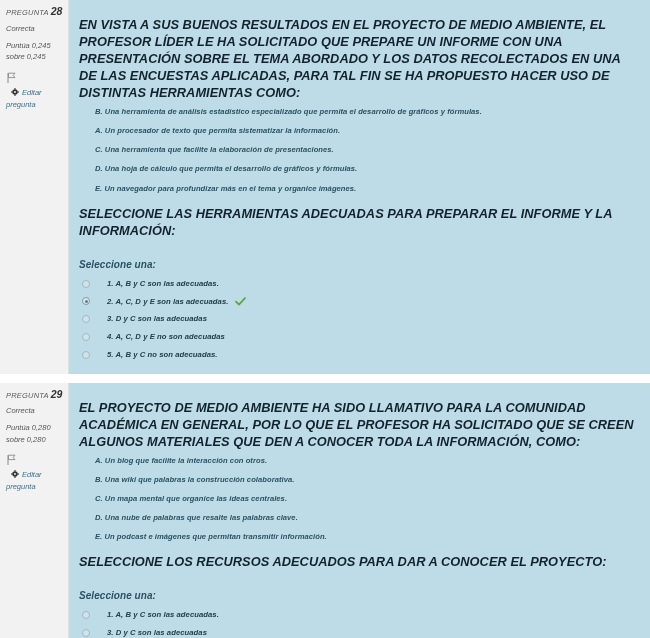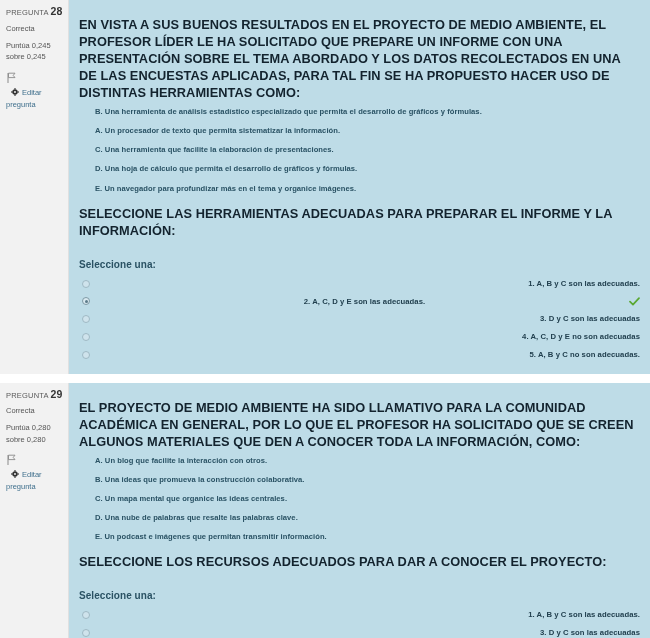--- a/index.html
+++ b/index.html
@@ -17,20 +17,21 @@
     width: 650px;
     position: relative;
   }
 
   
   .question-block {
     display: flex;
     align-items: stretch;
     width: 650px;
     margin-bottom: 9px;
+    font-style: italic;
   }
 
   
   .q-info {
     width: 69px;
     min-width: 69px;
     background: #f2f2f2;
     border-right: 1px solid #e0e0e0;
     padding: 6px 5px 8px 6px;
     box-sizing: border-box;
@@ -136,21 +137,20 @@
   }
   .answers {
     margin: 0;
     padding: 0;
     list-style: none;
   }
   .answer-row {
     display: flex;
     align-items: center;
     height: 17.8px;
-    justify-content: space-between;
   }
   .radio {
     width: 8px;
     height: 8px;
     border-radius: 50%;
     border: 1px solid #9fb9c4;
     background: #cfe3ec;
     box-sizing: border-box;
     margin-left: 3px;
     margin-right: 17px;
@@ -308,21 +308,21 @@
         </span>
         <a href="#">pregunta</a>
       </div>
     </div>
 
     <div class="q-content">
       <p class="qtext-head">EL PROYECTO DE MEDIO AMBIENTE HA SIDO LLAMATIVO PARA LA COMUNIDAD ACADÉMICA EN GENERAL, POR LO QUE EL PROFESOR HA SOLICITADO QUE SE CREEN ALGUNOS MATERIALES QUE DEN A CONOCER TODA LA INFORMACIÓN, COMO:</p>
 
       <div class="opt-list">
         <div class="opt-line">A. Un blog que facilite la interacción con otros.</div>
-        <div class="opt-line">B. Una ideas que promueva la construcción colaborativa.</div>
+        <div class="opt-line">B. Una wiki que palabras la construcción colaborativa.</div>
         <div class="opt-line">C. Un mapa mental que organice las ideas centrales.</div>
         <div class="opt-line">D. Una nube de palabras que resalte las palabras clave.</div>
         <div class="opt-line">E. Un podcast e imágenes que permitan transmitir información.</div>
       </div>
 
       <p class="qtext-head second">SELECCIONE LOS RECURSOS ADECUADOS PARA DAR A CONOCER EL PROYECTO:</p>
 
       <div class="answer-area">
         <div class="select-one">Seleccione una:</div>
         <ul class="answers">

